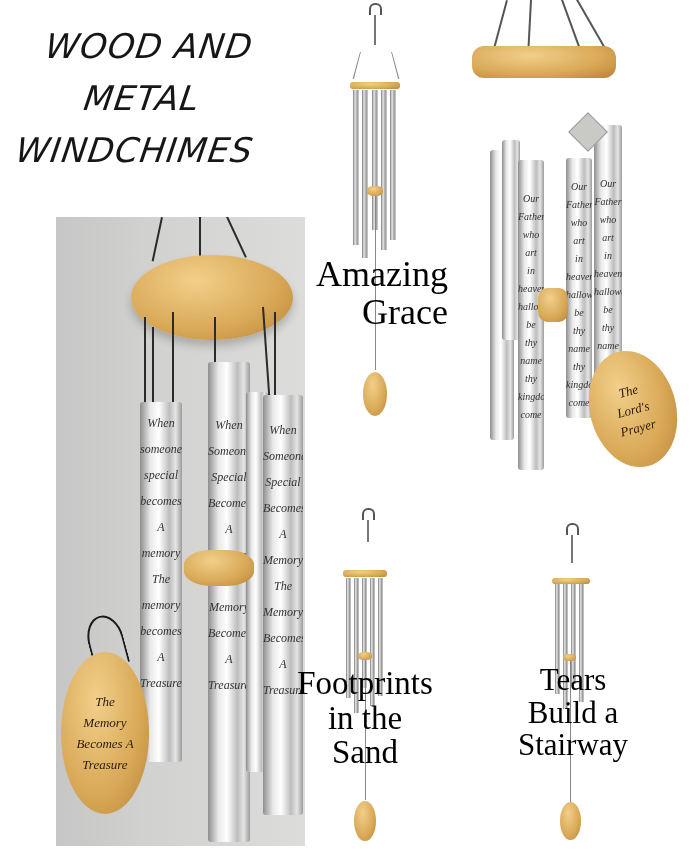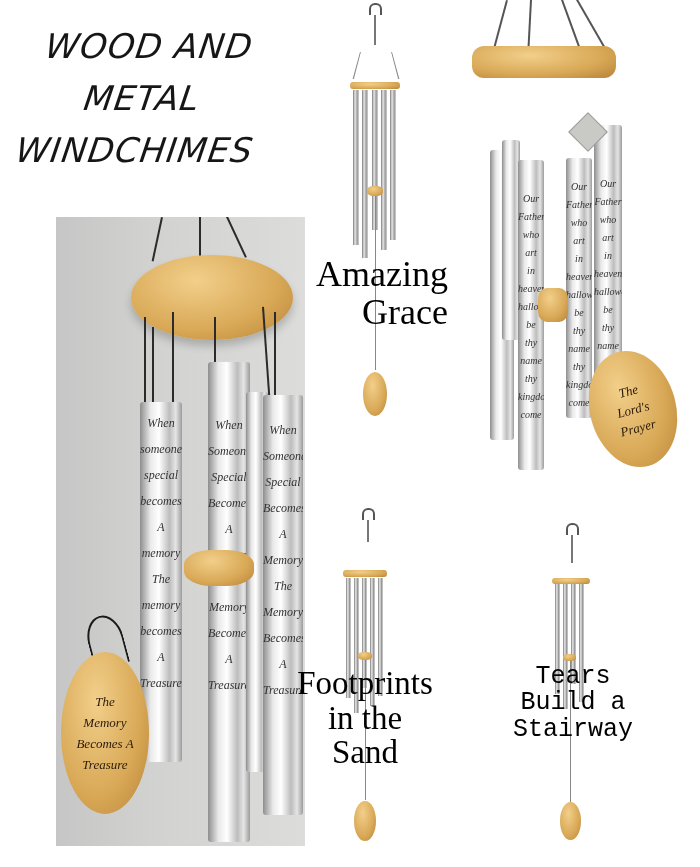--- a/index.html
+++ b/index.html
@@ -187,15 +187,15 @@
   <div class="abs" style="left:23px;top:15px;width:1.5px;height:28px;background:#777;"></div>
   <div class="abs wood" style="left:4px;top:58px;width:38px;height:6px;border-radius:3px;"></div>
   <div class="mini-tube" style="left:7px;top:64px;width:5px;height:110px;"></div>
   <div class="mini-tube" style="left:15px;top:64px;width:5px;height:125px;"></div>
   <div class="mini-tube" style="left:23px;top:64px;width:5px;height:100px;"></div>
   <div class="mini-tube" style="left:31px;top:64px;width:5px;height:118px;"></div>
   <div class="abs wood" style="left:15px;top:134px;width:13px;height:7px;border-radius:40%;"></div>
   <div class="abs" style="left:22px;top:141px;width:1px;height:142px;background:#888;"></div>
   <div class="abs wood" style="left:12px;top:282px;width:21px;height:38px;border-radius:50%;"></div>
 </div>
-<div class="caption" style="left:498px;top:664px;width:150px;font-size:25px;font-family:Liberation Mono, monospace;">Tears
+<div class="caption" style="left:498px;top:664px;width:150px;font-size:31px;">Tears
 Build a
 Stairway</div>
 
 </body></html>

